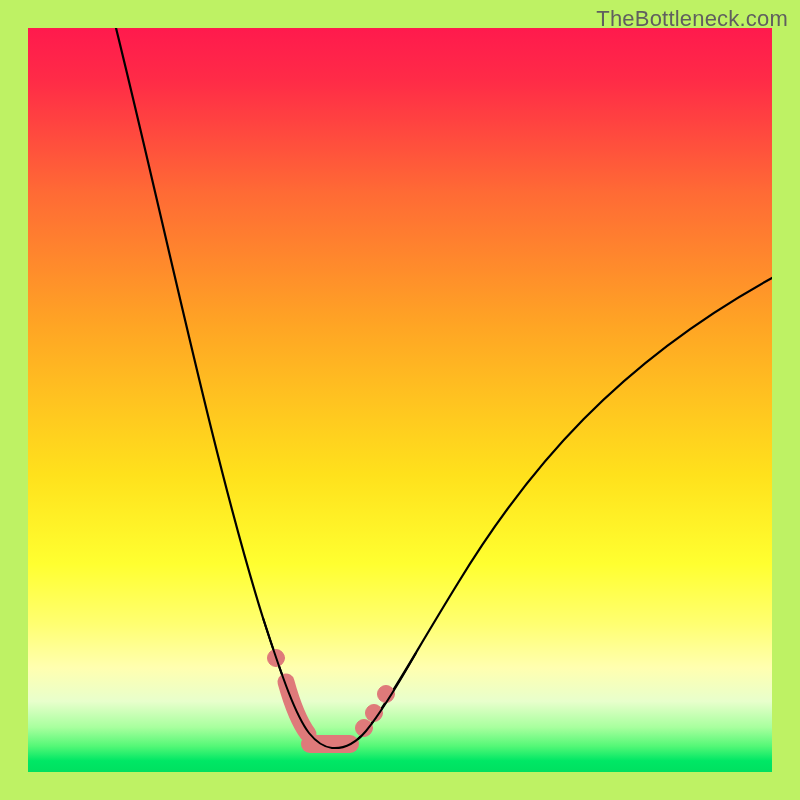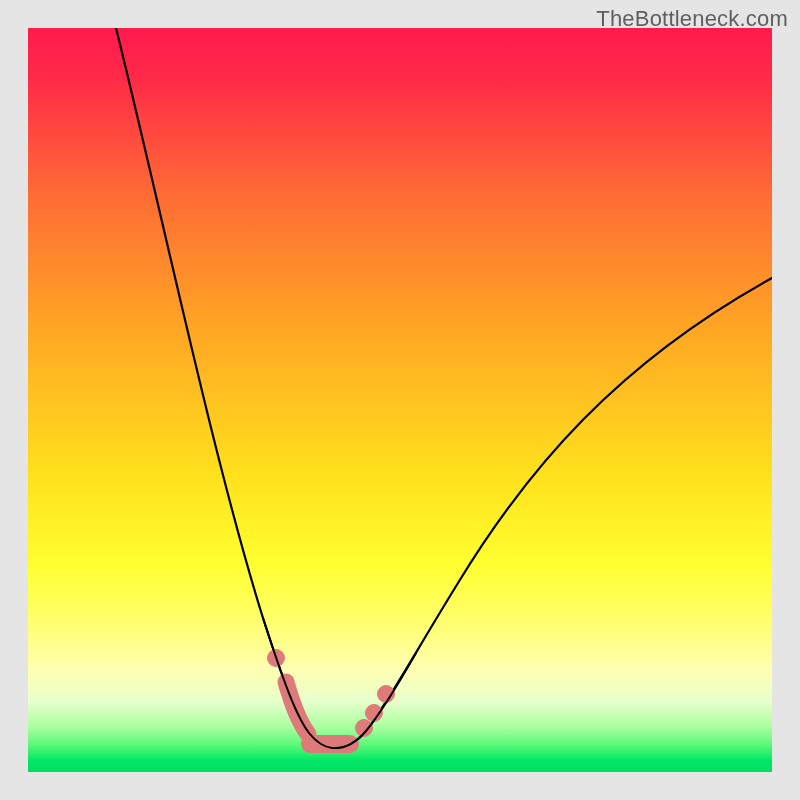--- a/index.html
+++ b/index.html
@@ -7,21 +7,21 @@
     padding: 0;
     width: 800px;
     height: 800px;
     background: #000000;
     overflow: hidden;
   }
   .outer {
     position: relative;
     width: 800px;
     height: 800px;
-    background: #e5e5e5;
+    background: #bef264;
   }
   .watermark {
     position: absolute;
     top: 6px;
     right: 12px;
     color: #605f5f;
     font-family: Arial, Helvetica, sans-serif;
     font-size: 22px;
     font-weight: 500;
     letter-spacing: 0.2px;

